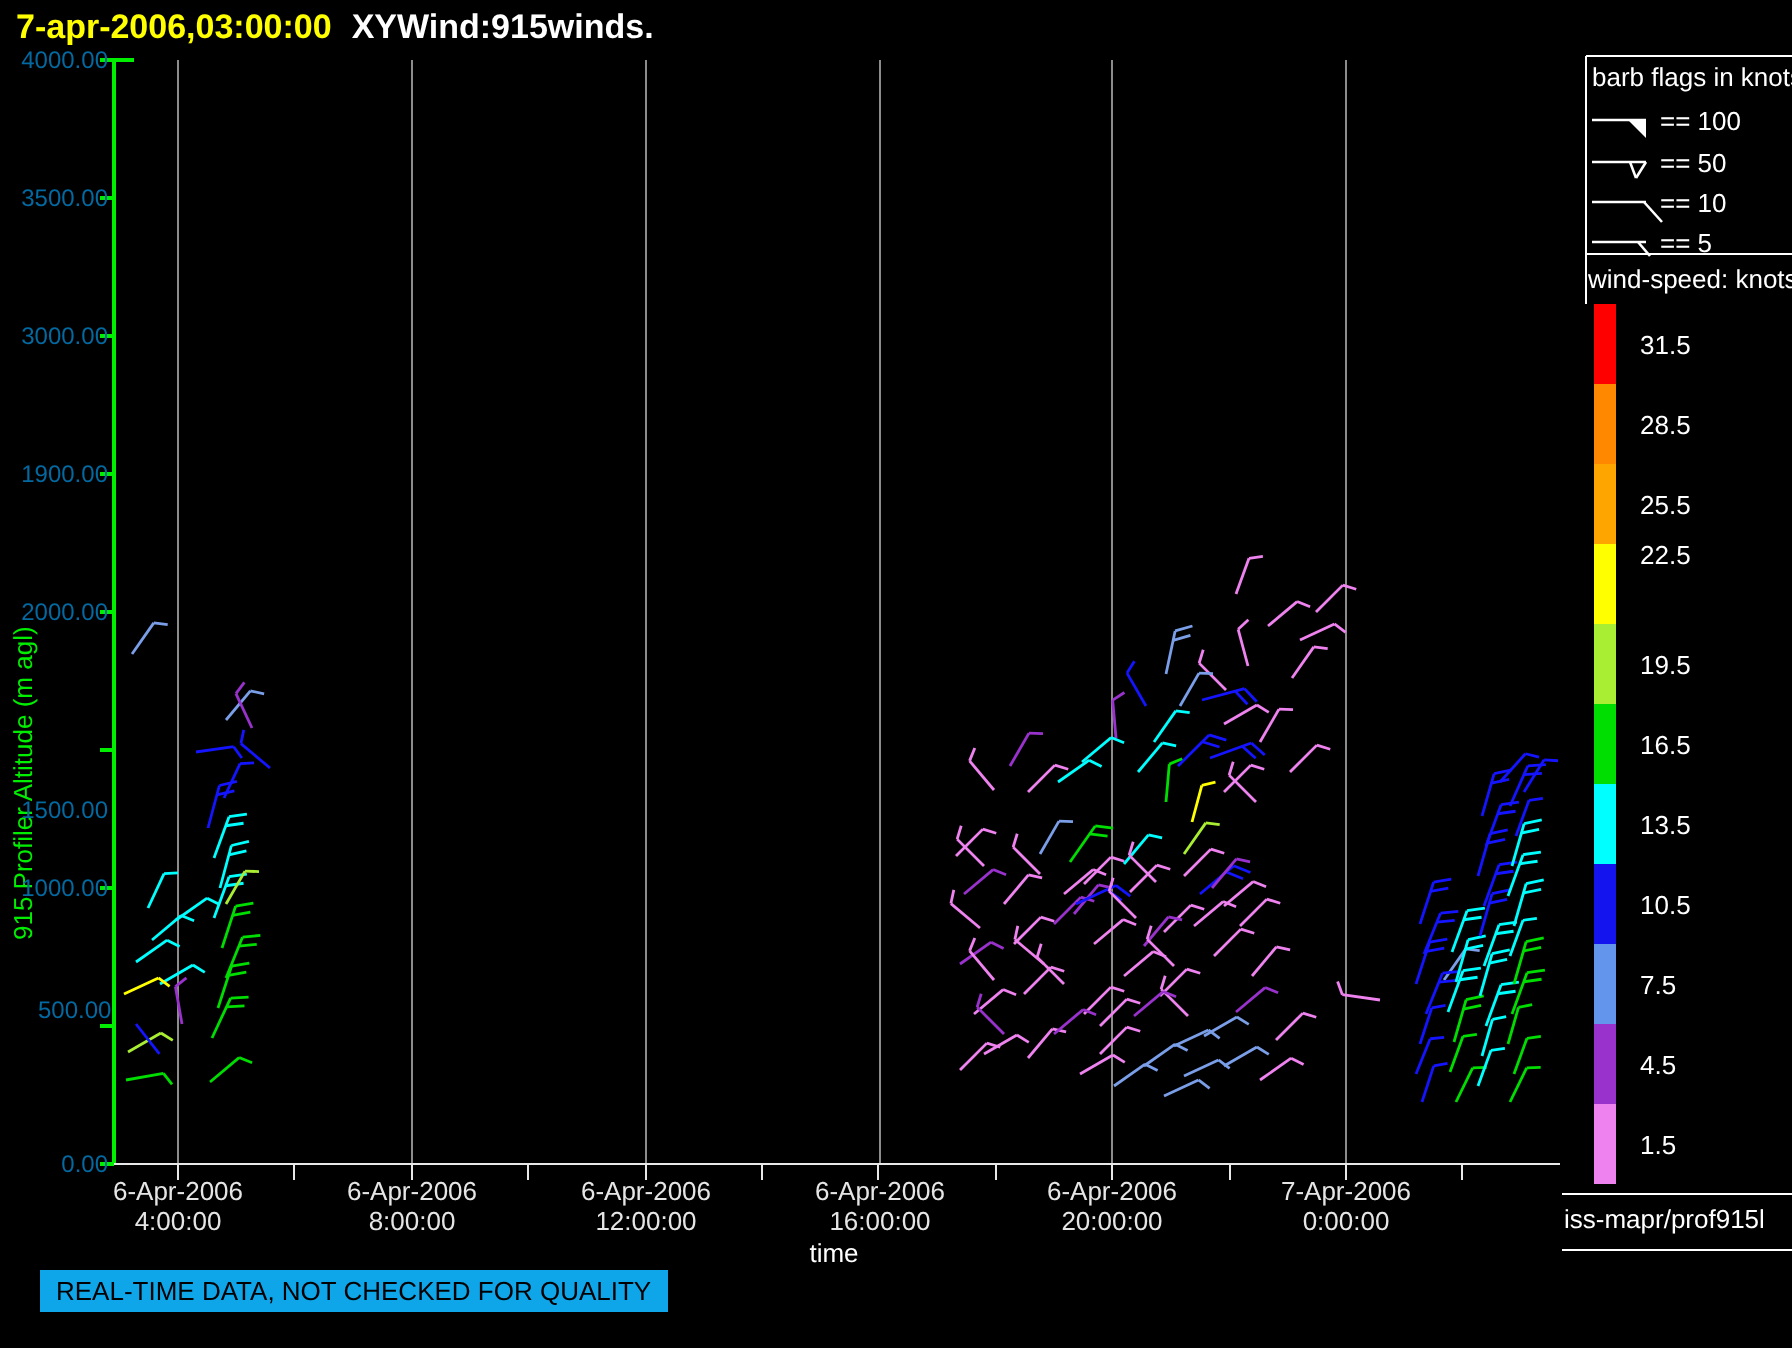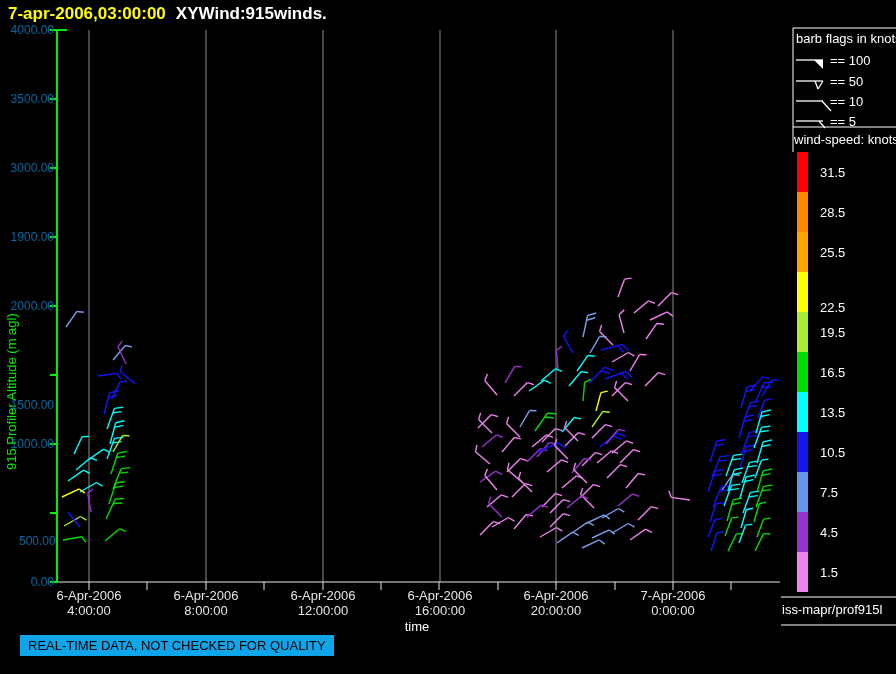--- a/index.html
+++ b/index.html
@@ -734,21 +734,21 @@
   <div id="yaxis-label" class="abs">915 Profiler Altitude (m agl)</div>
 
   <div id="ytick-labels">
       <div class="abs ytick" style="top: 23px;">4000.00</div>
       <div class="abs ytick" style="top: 92px;">3500.00</div>
       <div class="abs ytick" style="top: 161px;">3000.00</div>
       <div class="abs ytick" style="top: 230px;">1900.00</div>
       <div class="abs ytick" style="top: 299px;">2000.00</div>
       <div class="abs ytick" style="top: 368px; margin-top: 30px;">1500.00</div>
       <div class="abs ytick" style="top: 437px;">1000.00</div>
-      <div class="abs ytick" style="top: 534px; padding-left: 19px;">500.00</div>
+      <div class="abs ytick" style="top: 498px; padding-left: 19px;">500.00</div>
       <div class="abs ytick" style="top: 575px;">0.00</div>
     </div>
   <div id="xtick-labels">
       <div class="abs xmajor" style="left: 34px; top: 588px;">
         <div>6-Apr-2006</div>
         <div>4:00:00</div>
       </div>
       <div class="abs xmajor" style="left: 151px; top: 588px;">
         <div>6-Apr-2006</div>
         <div>8:00:00</div>
@@ -779,21 +779,21 @@
       <div class="abs leg-text" style="left: 830px; top: 74px;">== 50</div>
       <div class="abs leg-text" style="left: 830px; top: 94px;">== 10</div>
       <div class="abs leg-text" style="left: 830px; top: 114px;">== 5</div>
     </div>
 
   <div class="abs leg-text" style="left:794px;top:132px;">wind-speed: knots</div>
   <div id="colorbar-labels">
       <div class="abs leg-text" style="left: 820px; top: 165px;">31.5</div>
       <div class="abs leg-text" style="left: 820px; top: 205px;">28.5</div>
       <div class="abs leg-text" style="left: 820px; top: 245px;">25.5</div>
-      <div class="abs leg-text" style="left: 820px; top: 300px;">22.5</div>
+      <div class="abs leg-text" style="left: 820px; top: 270px;">22.5</div>
       <div class="abs leg-text" style="left: 820px; top: 325px;">19.5</div>
       <div class="abs leg-text" style="left: 820px; top: 365px;">16.5</div>
       <div class="abs leg-text" style="left: 820px; top: 405px;">13.5</div>
       <div class="abs leg-text" style="left: 820px; top: 445px;">10.5</div>
       <div class="abs leg-text" style="left: 820px; top: 485px;">7.5</div>
       <div class="abs leg-text" style="left: 820px; top: 525px;">4.5</div>
       <div class="abs leg-text" style="left: 820px; top: 565px;">1.5</div>
     </div>
 
   <div class="abs leg-text" style="left:782px;top:602px;">iss-mapr/prof915l</div>

